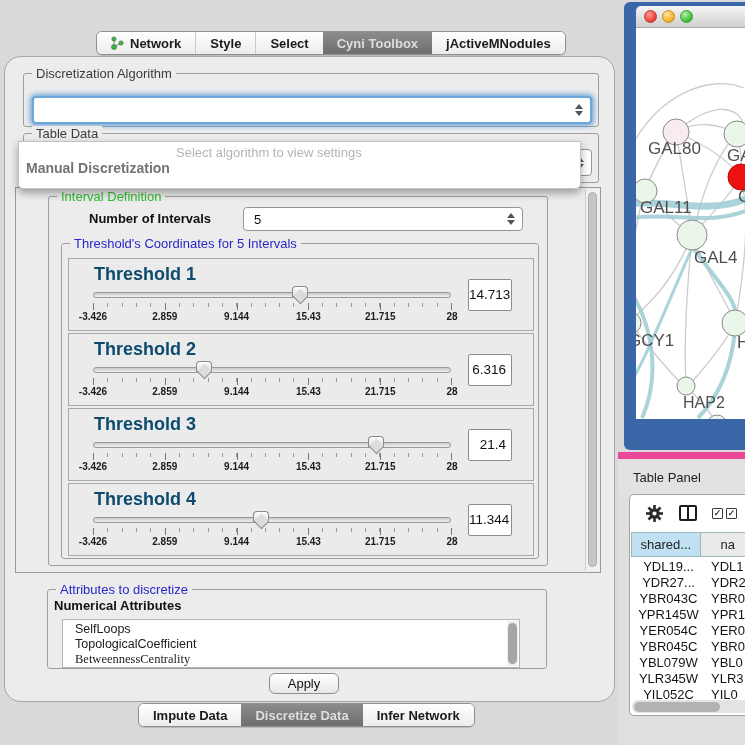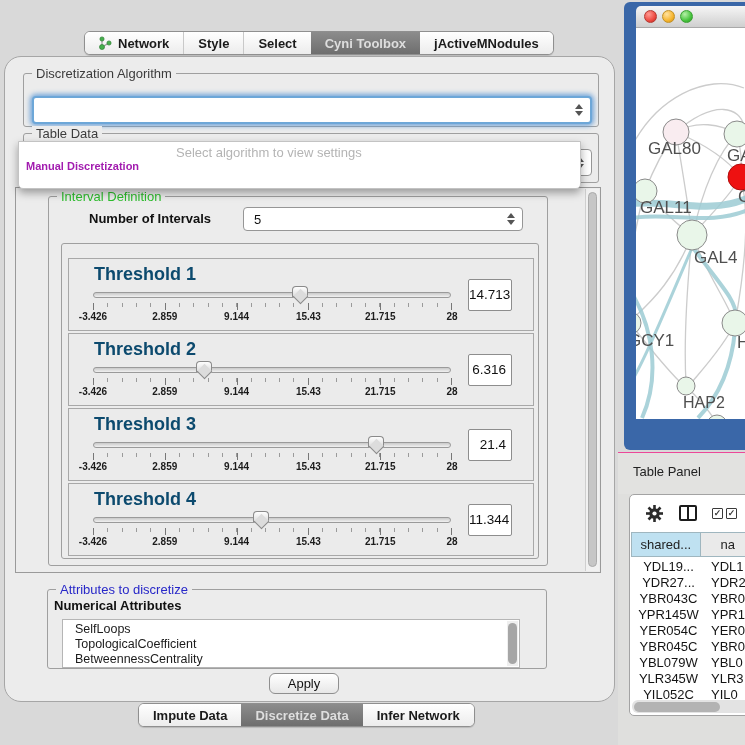--- a/index.html
+++ b/index.html
@@ -12,21 +12,21 @@
   #cp-titlebar { left:0; top:0; width:618px; height:26px; background:linear-gradient(#efefef,#dcdcdc); border-bottom:1px solid #bdbdbd; }
   #cp-title { left:10px; top:6px; font-size:13px; color:#1d1d1d; }
   #float-box { left:577px; top:9px; width:11px; height:10px; border:1.6px solid #222; border-radius:1px; }
   #close-x { left:594px; top:4px; font-size:13px; font-weight:bold; color:#111; }
 
   
   .segbar { display:flex; height:24px; border:1px solid #8f8f8f; border-radius:6px; overflow:hidden; background:#fdfdfd; box-shadow:0 1px 1px rgba(0,0,0,.15); }
   .seg { display:flex; align-items:center; justify-content:center; padding:0 14px; font-size:13px; font-weight:bold; color:#1a1a1a; background:linear-gradient(#ffffff,#ececec); white-space:nowrap; position:relative; }
   .seg.sel { background:linear-gradient(#8c8c8c,#6e6e6e); color:#dedede; }
   .seg + .seg.lite { border-left:1px solid #c9c9c9; }
-  #top-tabs { left:84px; top:31px; }
+  #top-tabs { left:96px; top:31px; }
   #bottom-tabs { left:138px; top:703px; }
   .net-ico { width:13px; height:15px; margin-right:6px; }
 
   
   #main-panel { left:4px; top:56px; width:611px; height:646px; background:#ececec; border:1px solid #a6a6a6; border-radius:17px; }
 
   
   .group { position:absolute; border:1px solid #9f9f9f; border-radius:3px; }
   .group > .gtitle { position:absolute; top:-8px; left:8px; background:#ececec; padding:0 4px; font-size:13px; }
   .gt-green { color:#2dbe2d; }
@@ -36,21 +36,21 @@
   
   .combo { position:absolute; background:#fff; border:1px solid #969696; border-radius:4px; font-size:13px; color:#111; display:flex; align-items:center; padding-left:10px; }
   .stepper { position:absolute; right:7px; top:50%; transform:translateY(-50%); width:9px; height:12px; }
   .stepper .up { position:absolute; top:0; left:1px; width:0; height:0; border-left:4px solid transparent; border-right:4px solid transparent; border-bottom:5px solid #555; }
   .stepper .dn { position:absolute; bottom:0; left:1px; width:0; height:0; border-left:4px solid transparent; border-right:4px solid transparent; border-top:5px solid #555; }
   .combo.focusblue { border:2px solid #6da7d8; box-shadow:0 0 5px 2px rgba(93,153,214,.85); }
 
   
   #algo-popup { left:13px; top:84px; width:563px; height:48px; background:#fff; border:1px solid #c3c3c3; border-radius:0 0 5px 5px; box-shadow:0 4px 9px rgba(0,0,0,.35); z-index:50; }
   #algo-prompt { left:157px; top:3px; font-size:13px; color:#b4b4b4; }
-  .popup-item { position:absolute; left:4px; width:555px; height:15px; font-size:11px; color:#a21caf; padding-left:3px; }
+  .popup-item { position:absolute; left:4px; width:555px; height:15px; font-size:14px; color:#737373; padding-left:3px; }
   #popup-item-0 { top:18px; font-weight:bold; }
   #popup-item-1 { top:33px; }
 
   
   #scrollpane { left:10px; top:130px; width:586px; height:386px; border:1px solid #9a9a9a; background:#ececec; }
   .vscroll { position:absolute; top:1px; bottom:1px; right:1px; width:14px; background:#f1f1f1; border-left:1px solid #cfcfcf; }
   .vscroll .thumb { position:absolute; left:2px; right:2px; background:#c6c6c6; border:1px solid #ababab; border-radius:6px; }
 
   
   .th-box { position:absolute; left:6px; width:466px; height:73px; border:1px solid #a8a8a8; background:#ebebeb; }
@@ -77,21 +77,21 @@
   
   #net-window { left:624px; top:2px; width:121px; height:448px; background:#3a67a8; border-radius:6px 0 0 6px; }
   #net-titlebar { position:absolute; left:12px; top:4px; right:0; height:22px; background:linear-gradient(#f6f6f6,#cfcfcf); border-radius:5px 0 0 0; border-bottom:1px solid #a9a9a9; }
   .light { position:absolute; top:4px; width:13px; height:13px; border-radius:50%; }
   #light-red   { left:8px;  background:radial-gradient(circle at 35% 30%, #ff9a92, #ee4b42 60%, #b9271f); border:1px solid #b33a32; }
   #light-yellow{ left:26px; background:radial-gradient(circle at 35% 30%, #ffe2a0, #f6b52f 60%, #c88a12); border:1px solid #c19026; }
   #light-green { left:44px; background:radial-gradient(circle at 35% 30%, #b5f0a8, #48c43e 60%, #2c9426); border:1px solid #39a132; }
   #net-canvas { position:absolute; left:12px; top:26px; right:0; height:391px; background:#fff; overflow:hidden; }
   #net-canvas svg text { font-family:"Liberation Sans",sans-serif; fill:#4f4f4f; }
 
-  #table-panel-bar { left:618px; top:452px; width:127px; height:42px; background:#e2e2e0; border-top:1px solid #ec4899; }
+  #table-panel-bar { left:618px; top:452px; width:127px; height:42px; background:#e2e2e0; border-top:7px solid #ec4899; }
   #table-panel-title { left:15px; top:11px; font-size:13px; color:#222; position:absolute; }
   #table-panel-bg { left:618px; top:452px; width:127px; height:293px; background:#dfdfdd; }
   #table-box { left:629px; top:494px; width:130px; height:222px; background:#fff; border:1px solid #a3a3a3; border-radius:5px; overflow:hidden; }
   .tb-ico { position:absolute; top:9px; }
   #gear-ico { left:15px; }
   #split-ico { left:49px; top:10px; width:18px; height:16px; border:2px solid #1c1c1c; border-radius:2px; }
   #split-ico::after { content:''; position:absolute; left:50%; top:0; bottom:0; width:2px; background:#1c1c1c; transform:translateX(-1px); }
   .chk { position:absolute; top:13px; width:11px; height:11px; border:1.5px solid #3a3a3a; border-radius:1px; font-size:9px; line-height:9px; text-align:center; color:#3a3a3a; font-weight:bold; }
   #chk1 { left:82px; } #chk2 { left:96px; }
   #tbl-header { position:absolute; left:1px; top:37px; right:0; height:25px; display:flex; }
@@ -174,20 +174,21 @@
         <div class="abs" style="left:40px;top:14px;font-size:13px;font-weight:bold;color:#111;">Number of Intervals</div>
         <div class="combo" style="left:194px;top:10px;width:280px;height:24px;">
           <span>5</span>
           <span class="stepper">
               <span class="up"></span>
               <span class="dn"></span>
             </span>
         </div>
 
         <div class="group" style="left:12px;top:46px;width:478px;height:316px;">
+          <span class="gtitle gt-blue">Threshold's Coordinates for 5 Intervals</span>
 
           <div class="th-box" style="top:14px;">
             <div class="th-label">Threshold 1</div>
             <div class="slider">
               <div class="track"></div>
               <div class="thumbp" style="left: 198.6px;"></div>
               <div class="ticks">
                   <i style="left:0"></i>
                   <i style="left:20%"></i>
                   <i style="left:40%"></i>
@@ -284,21 +285,21 @@
         </div>
       </div>
     </div>
 
     <div class="group" style="left:42px;top:532px;width:500px;height:80px;">
       <span class="gtitle gt-blue">Attributes to discretize</span>
       <div class="abs" style="left:6px;top:8px;font-size:13px;font-weight:bold;color:#111;">Numerical Attributes</div>
       <div id="attr-list">
         <div class="attr-item" style="top:2px;">SelfLoops</div>
         <div class="attr-item" style="top:17px;">TopologicalCoefficient</div>
-        <div class="attr-item" style="top:32px;">BetweennessCentrality</div>
+        <div class="attr-item" style="top:32px;font-family:Liberation Serif, serif;">BetweennessCentrality</div>
         <div id="attr-scroll">
             <div class="thumb"></div>
           </div>
       </div>
     </div>
 
     <div class="abs" id="apply-btn">Apply</div>
   </div>
 
   <div class="abs segbar" id="bottom-tabs">

